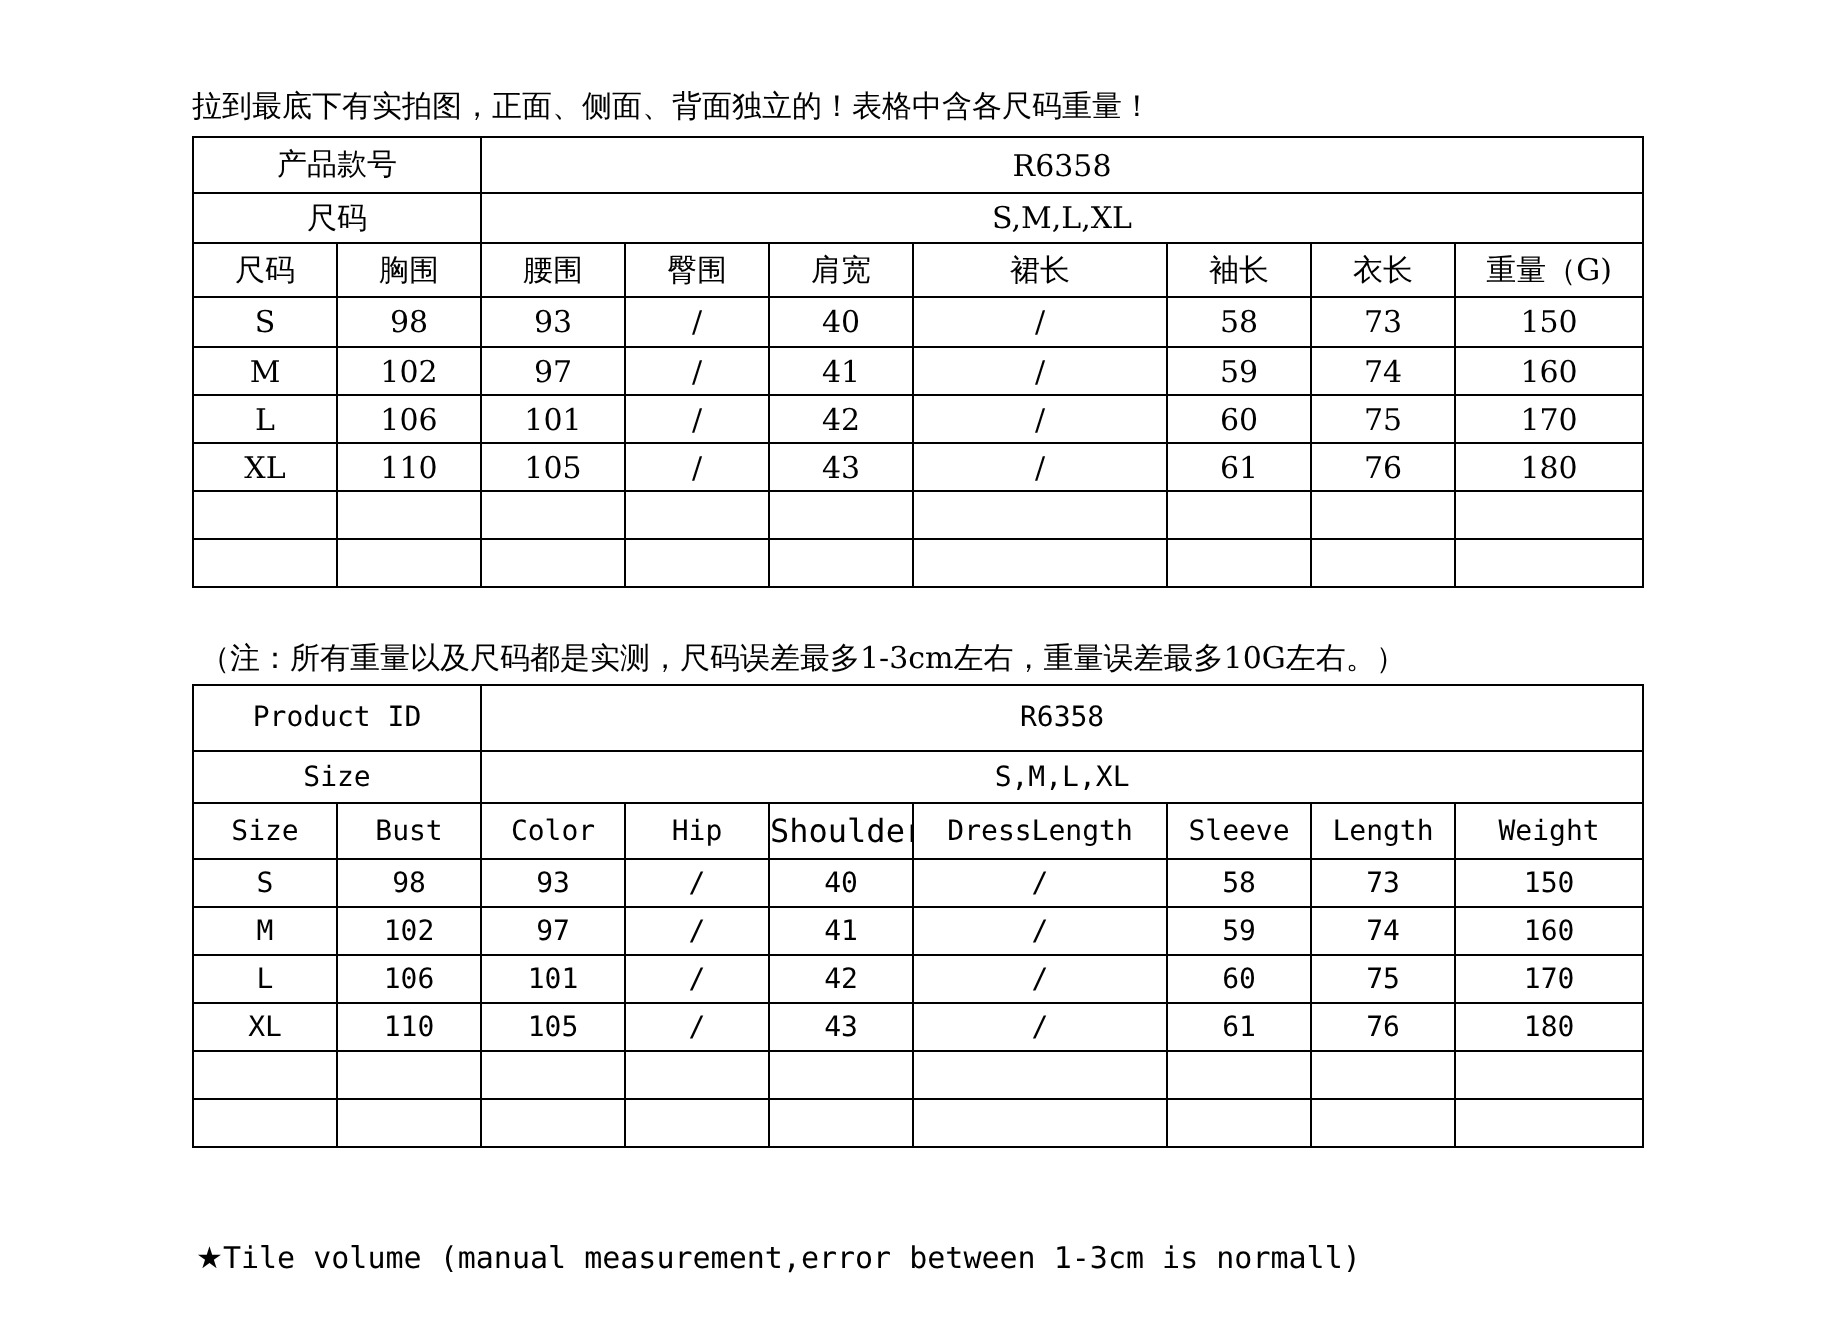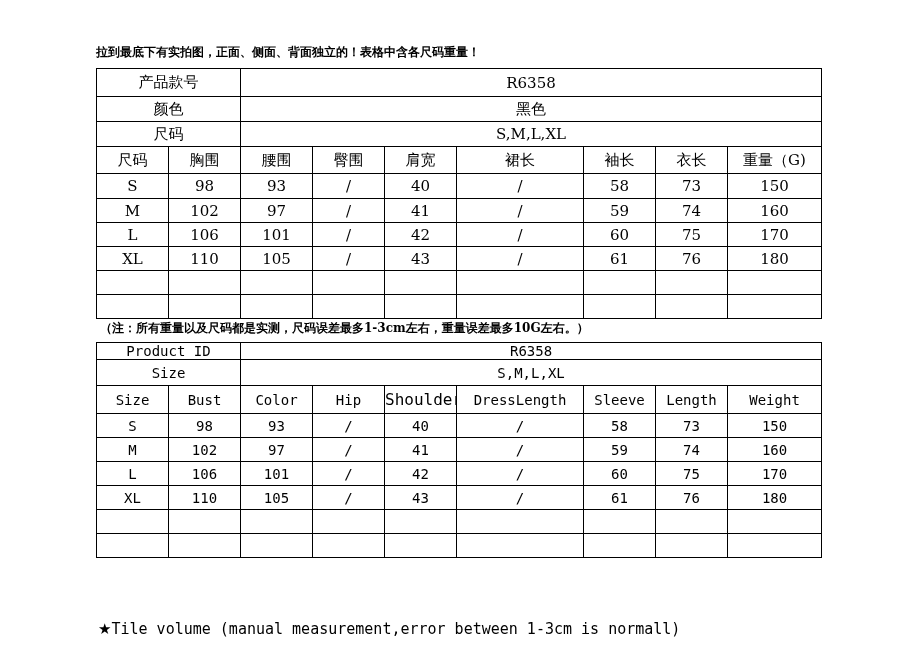--- a/index.html
+++ b/index.html
@@ -2,22 +2,22 @@
 <html><head>
   <meta charset="utf-8">
   <style>
     html, body { margin: 0; padding: 0; background: #ffffff; }
     body {
       width: 917px; height: 671px; position: relative; overflow: hidden;
       font-family: "DejaVu Serif", "Liberation Serif", serif;
       color: #000;
     }
     .line-text {
-      position: absolute; left: 96px; font-size: 12px; white-space: nowrap;
-      font-weight: bold; letter-spacing: 0px;
+      position: absolute; left: 96px; font-size: 15px; white-space: nowrap;
+      font-weight: normal; letter-spacing: 0px;
     }
     #top-note { top: 44px; }
     #mid-note { top: 320px; left: 100px; }
     #bottom-note { top: 620px; left: 98px; font-size: 15px; font-family: "DejaVu Sans Mono", "Liberation Mono", monospace; font-weight: normal; }
     table.size {
       position: absolute; left: 96px; width: 725px;
       border-collapse: collapse; table-layout: fixed;
     }
     table.size td {
       border: 1px solid #000; text-align: center; vertical-align: middle;
@@ -44,24 +44,20 @@
     <col style="width:72px">
       <col style="width:127px">
       <col style="width:72px">
       <col style="width:72px">
       <col style="width:94px">
   </colgroup>
   <tbody>
     <tr style="height:28px" class="hdr">
       <td colspan="2">产品款号</td>
       <td colspan="7" style="font-size:15px">R6358</td>
-    </tr>
-    <tr style="height:25px" class="hdr">
-      <td colspan="2">颜色</td>
-      <td colspan="7" style="font-size:15px">黑色</td>
     </tr>
     <tr style="height:25px" class="hdr">
       <td colspan="2">尺码</td>
       <td colspan="7" style="font-size:15px">S,M,L,XL</td>
     </tr>
   </tbody>
   <tbody>
     <tr style="height:27px" class="hdr">
       <td>尺码</td>
       <td>胸围</td>
@@ -150,21 +146,21 @@
       <col style="width:72px">
       <col style="width:72px">
       <col style="width:72px">
     <col style="width:72px">
       <col style="width:127px">
       <col style="width:72px">
       <col style="width:72px">
       <col style="width:94px">
   </colgroup>
   <tbody>
-    <tr style="height:17px" class="hdr">
+    <tr style="height:33px" class="hdr">
       <td colspan="2">Product ID</td>
       <td colspan="7">R6358</td>
     </tr>
     <tr style="height:26px" class="hdr">
       <td colspan="2">Size</td>
       <td colspan="7">S,M,L,XL</td>
     </tr>
   </tbody>
   <tbody>
     <tr style="height:28px" class="hdr">

